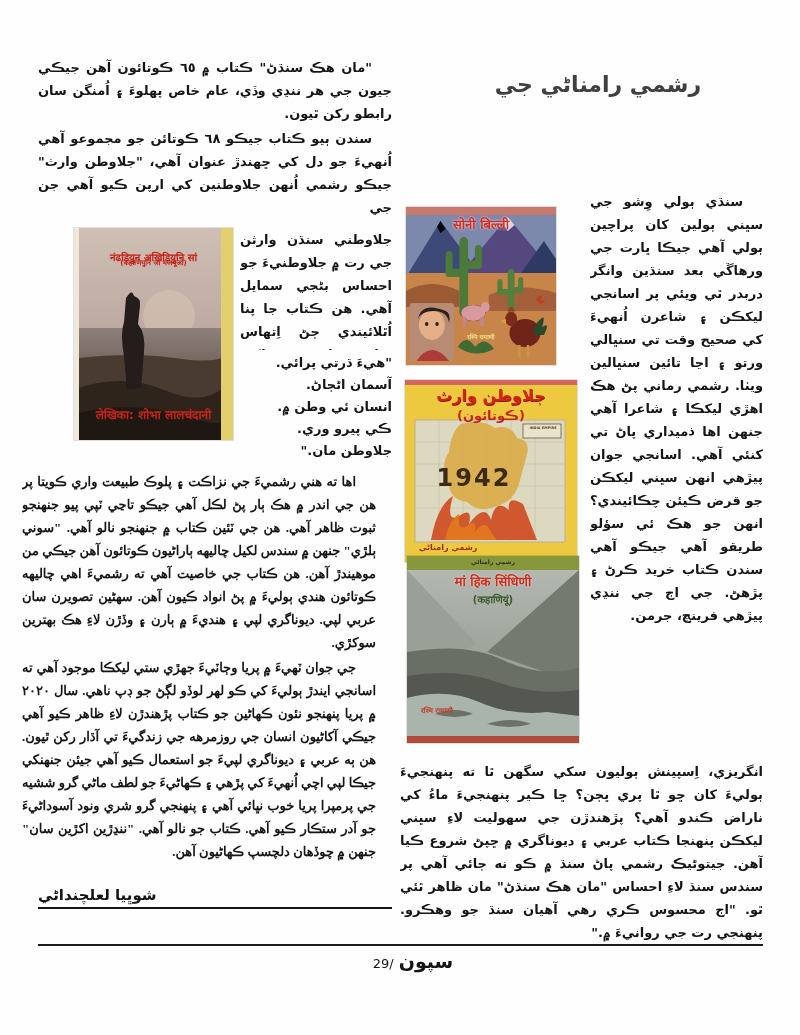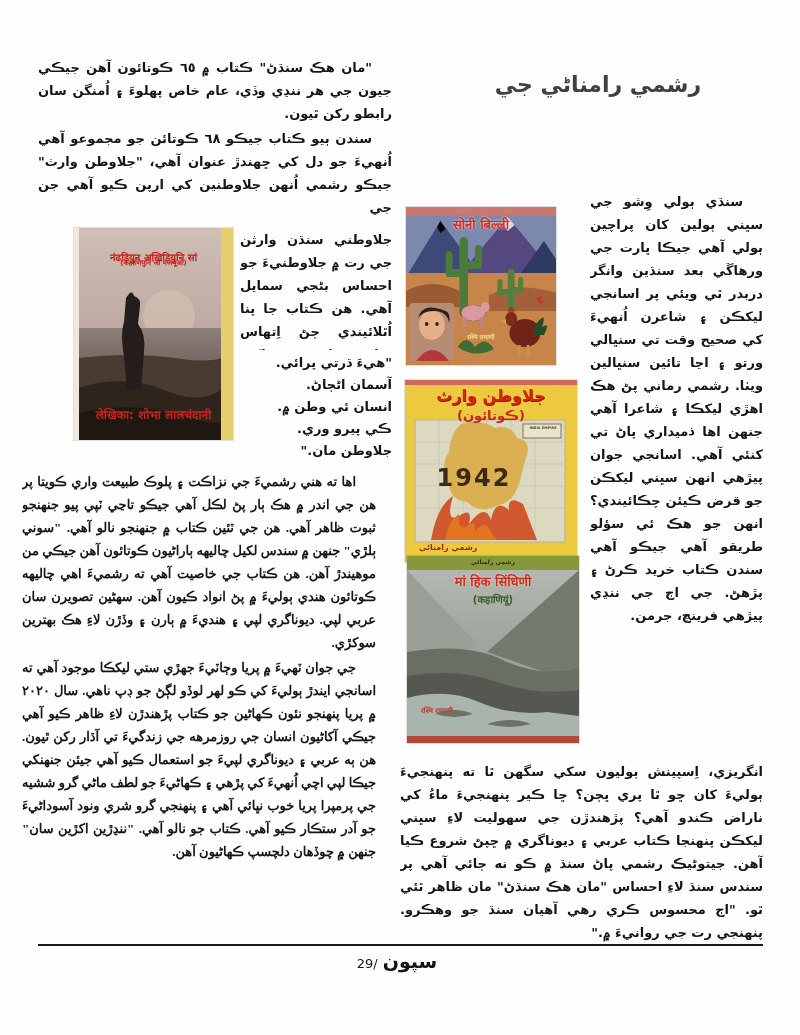--- a/index.html
+++ b/index.html
@@ -32,21 +32,21 @@
   .left-mid   { left:22px;  top:470px; width:354px; height:404px;font-family:Liberation Serif, serif; }
   .right-narrow{ right:37px; top:190px; width:173px; height:553px; }
   .right-wide { right:37px; top:745px; width:363px; height:196px;margin-top:15px; }
   .signature {
     position:absolute; left:38px; top:886px; width:354px;
     font-size:15px; font-weight:700; text-align:left; direction:rtl;
     border-bottom:2px solid #151515; padding-bottom:3px;
   }
   
   .footer-rule { position:absolute; left:38px; top:944px; width:725px; border-top:2px solid #1a1a1a; }
-  .footer-text { position:absolute; left:332px; top:950px; width:130px; text-align:center; direction:rtl; }
+  .footer-text { position:absolute; left:348px; top:950px; width:130px; text-align:center; direction:rtl; }
   .footer-text .mag { font-size:19px; font-weight:700; }
   .footer-text .num { font-size:13px; font-weight:400; }
   
   .cover { position:absolute; overflow:hidden; box-shadow:0 0 0 1px rgba(0,0,0,.12); }
   .cover svg { position:absolute; inset:0; width:100%; height:100%; display:block; }
   .cov-label { position:absolute; width:100%; text-align:center; font-weight:700; }
   .cover-left      { left:74px;  top:228px; width:159px; height:212px; background:#b9a79d; }
   .cover-soni      { left:406px; top:207px; width:150px; height:158px; background:#8a94b5;padding-left:25px; }
   .cover-jalawatan { left:405px; top:380px; width:172px; height:182px; background:#bef264; }
   .cover-maa       { left:407px; top:556px; width:172px; height:187px; background:#e5e5e5; }
@@ -106,20 +106,21 @@
     <div>انسان ئي وطن ۾.</div>
     <div>ڪي پيرو وري.</div>
     <div>جلاوطن مان."</div>
   </div>
 
   <div class="tblock left-mid">
     <p>اها ته هني رشميءَ جي نزاڪت ۽ پلوڪ طبيعت واري ڪويتا پر هن جي اندر ۾ هڪ ٻار پڻ لڪل آهي جيڪو تاڃي ٽپي پيو جنهنجو ثبوت ظاهر آهي. هن جي ٽئين ڪتاب ۾ جنهنجو نالو آهي. "سوني ٻلڙي" جنهن ۾ سندس لکيل چاليهه ٻاراڻيون ڪوتائون آهن جيڪي من موهيندڙ آهن. هن ڪتاب جي خاصيت آهي ته رشميءَ اهي چاليهه ڪوتائون هندي ٻوليءَ ۾ پڻ انواد ڪيون آهن. سهڻين تصويرن سان عربي لپي. ديوناگري لپي ۽ هنديءَ ۾ ٻارن ۽ وڏڙن لاءِ هڪ بهترين سوکڙي.</p>
     <p>جي جوان ٽهيءَ ۾ پريا وڄاٽيءَ جهڙي ستي ليکڪا موجود آهي ته اسانجي ايندڙ ٻوليءَ کي ڪو لهر لوڏو لڳڻ جو ڊپ ناهي. سال ٢٠٢٠ ۾ پريا پنهنجو نئون ڪهاڻين جو ڪتاب پڙهندڙن لاءِ ظاهر ڪيو آهي جيڪي آکاڻيون انسان جي روزمرهه جي زندگيءَ تي آڌار رکن ٿيون. هن ٻه عربي ۽ ديوناگري لپيءَ جو استعمال ڪيو آهي جيئن جنهنکي جيڪا لپي اچي اُنهيءَ کي پڙهي ۽ ڪهاڻيءَ جو لطف ماڻي گرو ششيه جي پرمپرا پريا خوب نڀائي آهي ۽ پنهنجي گرو شري ونود آسوداڻيءَ جو آدر ستڪار ڪيو آهي. ڪتاب جو نالو آهي. "ننڍڙين اکڙين سان" جنهن ۾ چوڏهان دلچسپ ڪهاڻيون آهن.</p>
   </div>
 
+  <div class="signature">شوڀيا لعلچنداڻي</div>
 
   <div class="cover cover-soni">
     <svg viewBox="0 0 174 158" preserveAspectRatio="none">
       <rect x="0" y="0" width="174" height="158" fill="#7d88ad"></rect>
       <rect x="0" y="0" width="174" height="8" fill="#c97a6f"></rect>
       <path d="M0 70 L40 14 L85 66 Z" fill="#3d4a78"></path>
       <path d="M36 20 L40 14 L46 22 L40 26 Z" fill="#d9dcે3" opacity="0.9"></path>
       <path d="M60 70 L118 10 L174 68 Z" fill="#55487f"></path>
       <path d="M112 16 L118 10 L126 18 L118 24 Z" fill="#d8d5df"></path>
       <path d="M130 70 L160 34 L174 52 L174 72 Z" fill="#2f3a63"></path>

